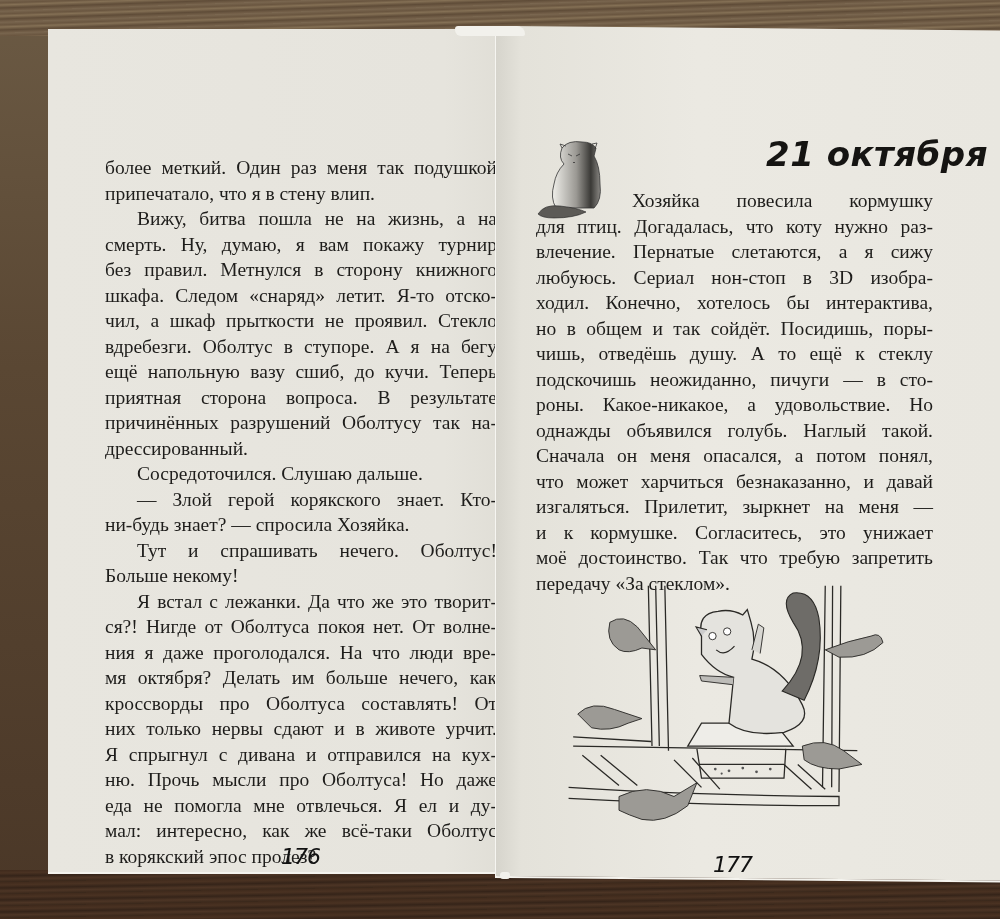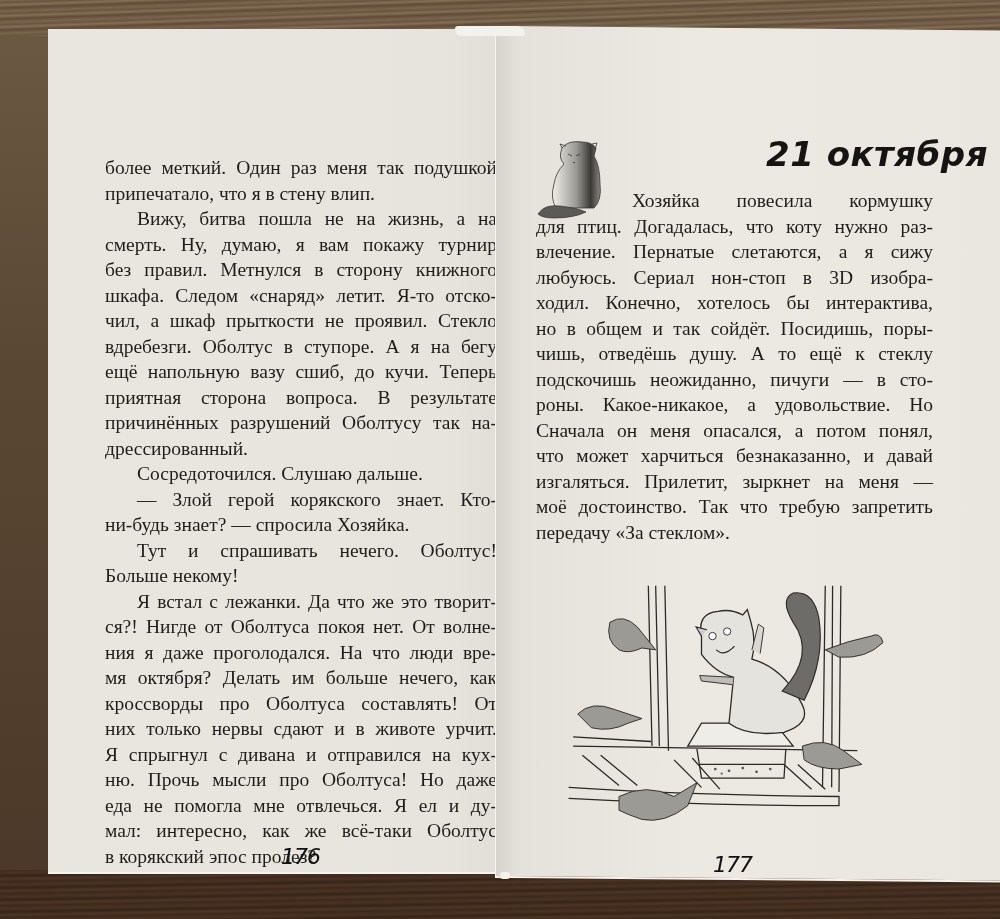--- a/index.html
+++ b/index.html
@@ -127,23 +127,25 @@
     <div class="text-block right-text" id="right-text">
         <span class="line first-right">Хозяйка повесила кормушку</span>
         <span class="line">для птиц. Догадалась, что коту нужно раз-</span>
         <span class="line">влечение. Пернатые слетаются, а я сижу</span>
         <span class="line">любуюсь. Сериал нон-стоп в 3D изобра-</span>
         <span class="line">ходил. Конечно, хотелось бы интерактива,</span>
         <span class="line">но в общем и так сойдёт. Посидишь, поры-</span>
         <span class="line">чишь, отведёшь душу. А то ещё к стеклу</span>
         <span class="line">подскочишь неожиданно, пичуги — в сто-</span>
         <span class="line">роны. Какое-никакое, а удовольствие. Но</span>
+        <span class="line">однажды объявился голубь. Наглый такой.</span>
         <span class="line">Сначала он меня опасался, а потом понял,</span>
         <span class="line">что может харчиться безнаказанно, и давай</span>
         <span class="line">изгаляться. Прилетит, зыркнет на меня —</span>
+        <span class="line">и к кормушке. Согласитесь, это унижает</span>
         <span class="line">моё достоинство. Так что требую запретить</span>
         <span class="line last">передачу «За стеклом».</span>
       </div>
 
     <svg class="illustration" viewBox="0 0 360 280">
       <g fill="none" stroke="#2a2926" stroke-width="1.4">
 
         <path d="M92 0 L96 175 M100 0 L104 175 M110 0 L114 180"></path>
         <path d="M285 0 L282 220 M293 0 L292 220 M302 0 L300 225"></path>
         <path d="M10 165 L95 170 M10 175 L320 180"></path>

